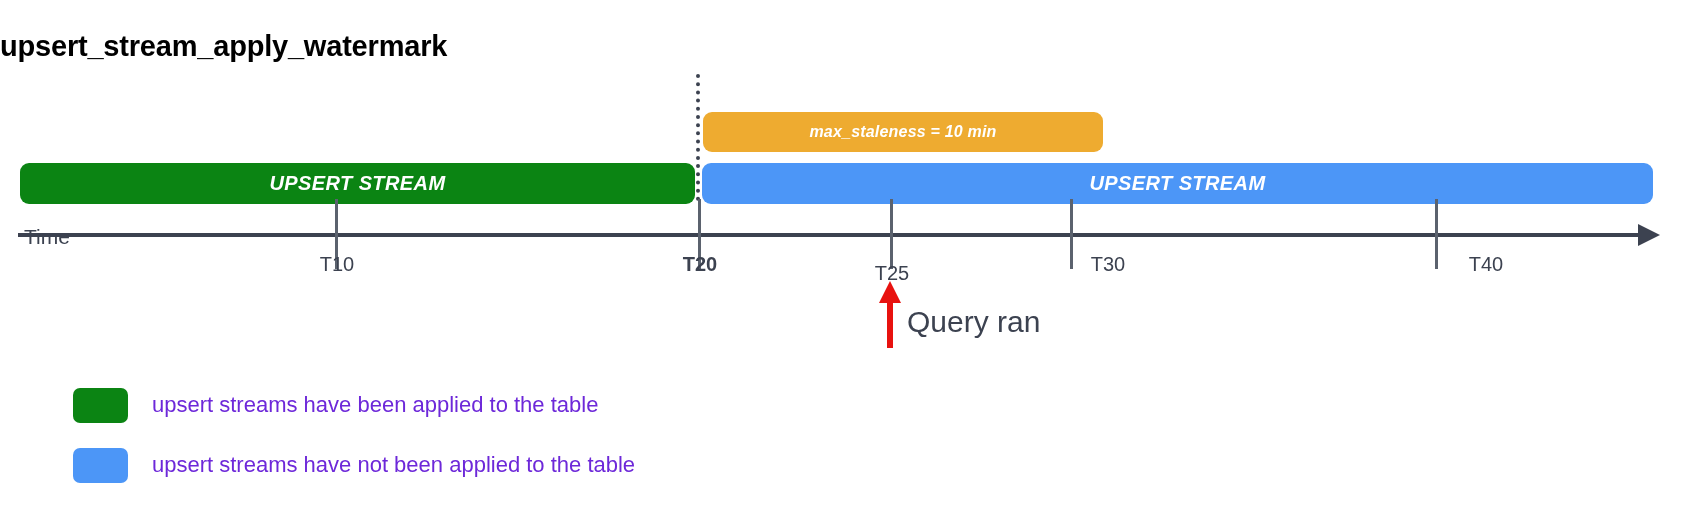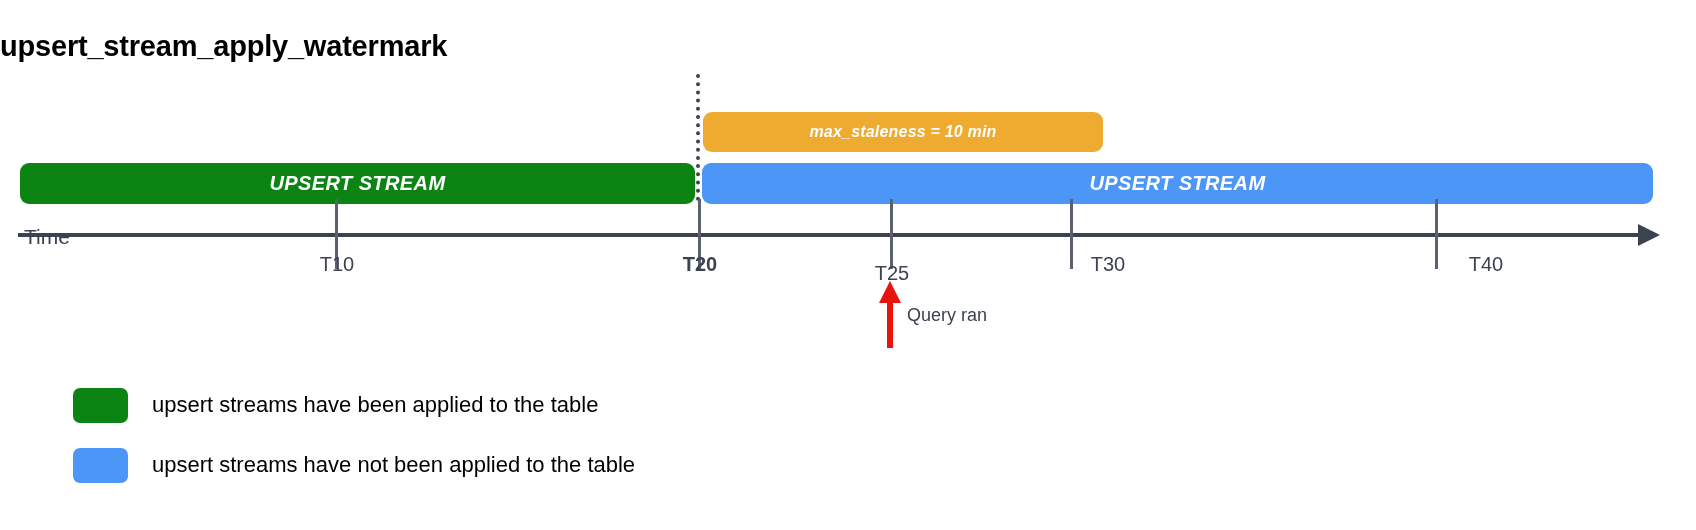--- a/index.html
+++ b/index.html
@@ -143,21 +143,21 @@
     width: 0;
     height: 0;
     border-left: 11px solid transparent;
     border-right: 11px solid transparent;
     border-bottom: 22px solid #e8120f;
   }
   #query-ran-label {
     position: absolute;
     left: 907px;
     top: 305px;
-    font-size: 18px;
+    font-size: 30px;
     color: #3c4250;
     white-space: nowrap;
   }
 
   
   #legend {
     position: absolute;
     left: 73px;
     top: 388px;
   }
@@ -171,21 +171,21 @@
     top: 0;
     width: 55px;
     height: 35px;
     border-radius: 7px;
   }
   .legend-text {
     position: absolute;
     left: 79px;
     top: 4px;
     font-size: 22px;
-    color: #000000;
+    color: #6d28d9;
     white-space: nowrap;
   }
 </style>
 </head>
 <body>
 
 <div id="canvas">
 
   <div id="diagram-title">upsert_stream_apply_watermark</div>
 

